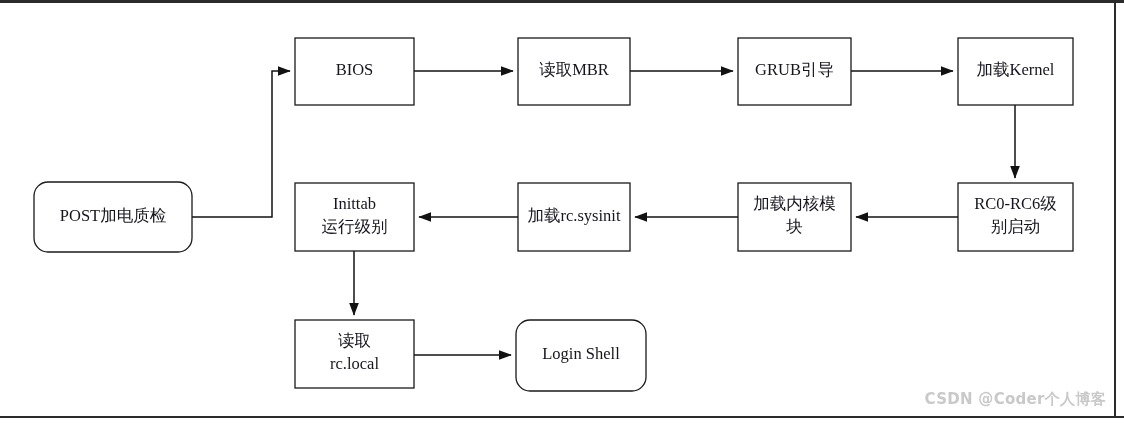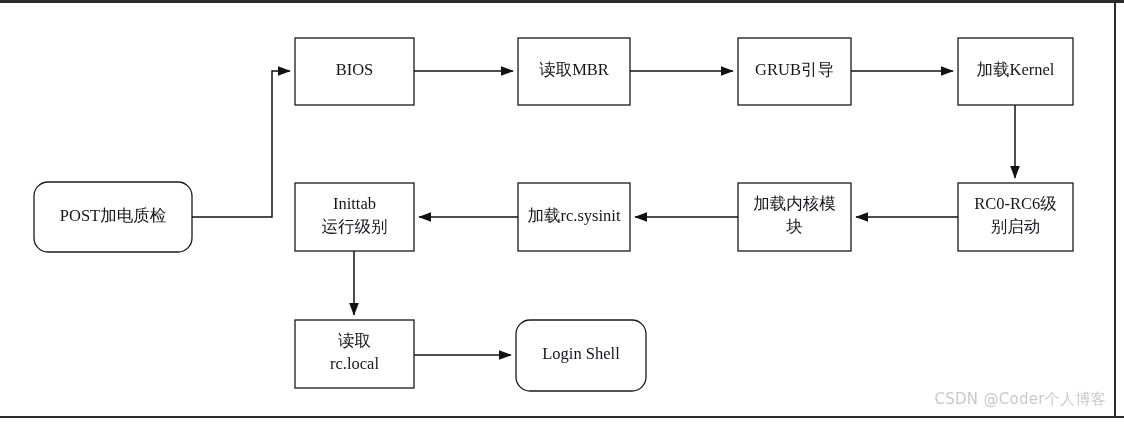--- a/index.html
+++ b/index.html
@@ -60,20 +60,21 @@
   }
   #watermark {
     position: absolute;
     right: 18px;
     top: 390px;
     color: #c9c9c9;
     font-family: "DejaVu Sans", "Liberation Sans", sans-serif;
     font-size: 15px;
     letter-spacing: 0.3px;
     white-space: nowrap;
+    font-weight: bold;
   }
 </style>
 </head>
 <body>
 
 <div id="canvas">
 
   <div id="frame-top"></div>
   <div id="frame-right"></div>
   <div id="frame-bottom"></div>

